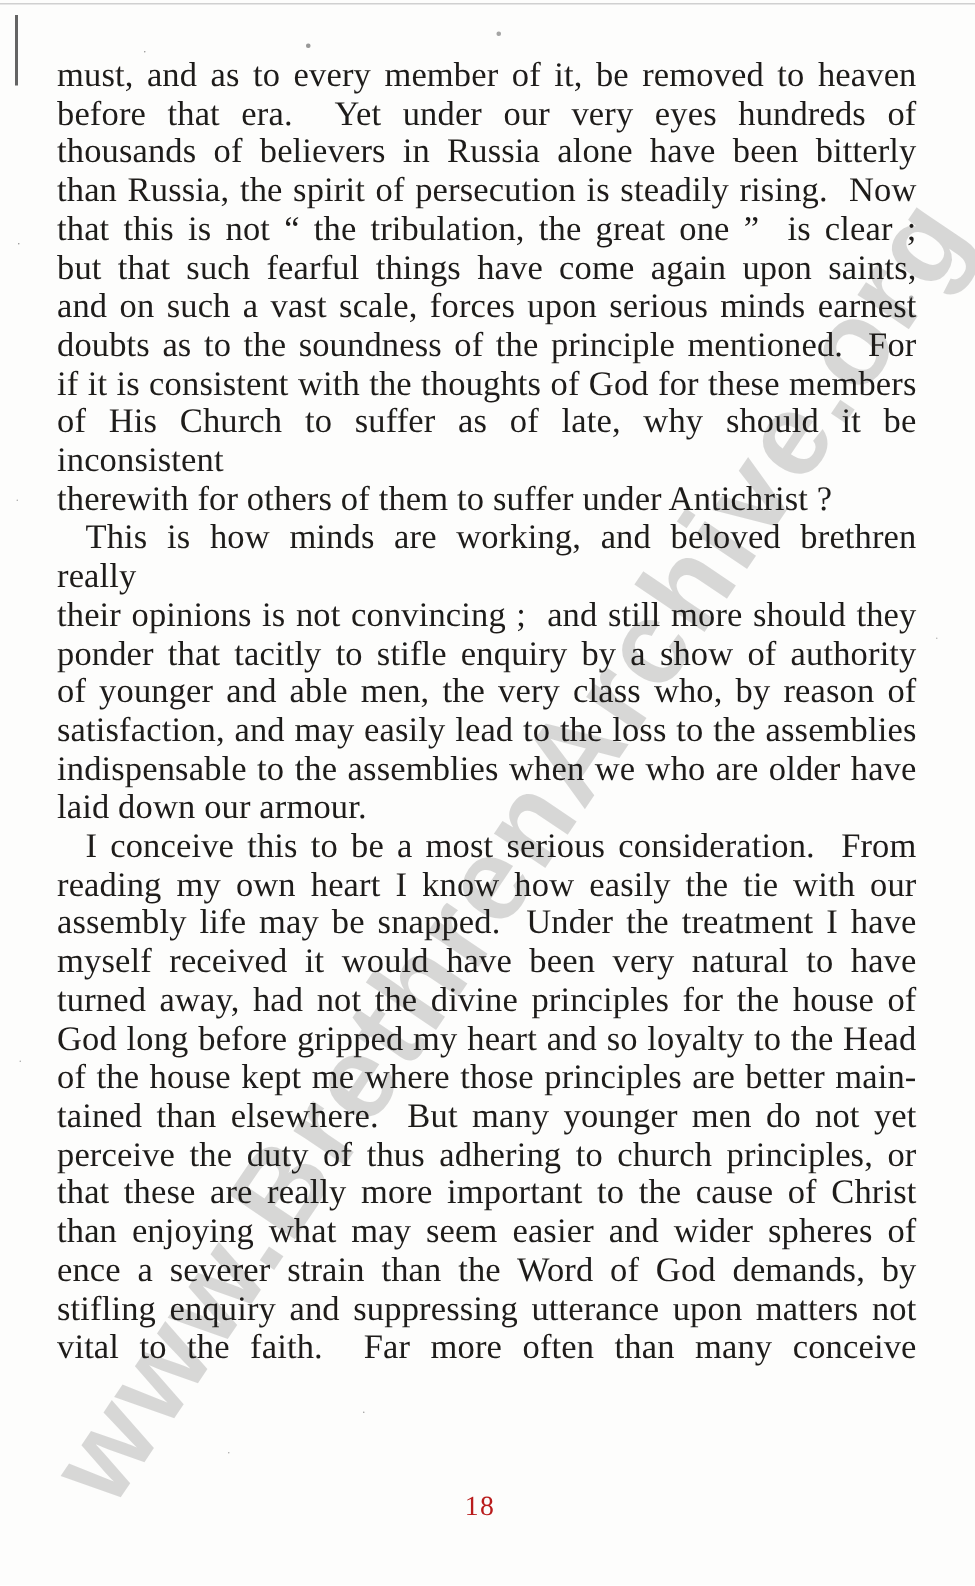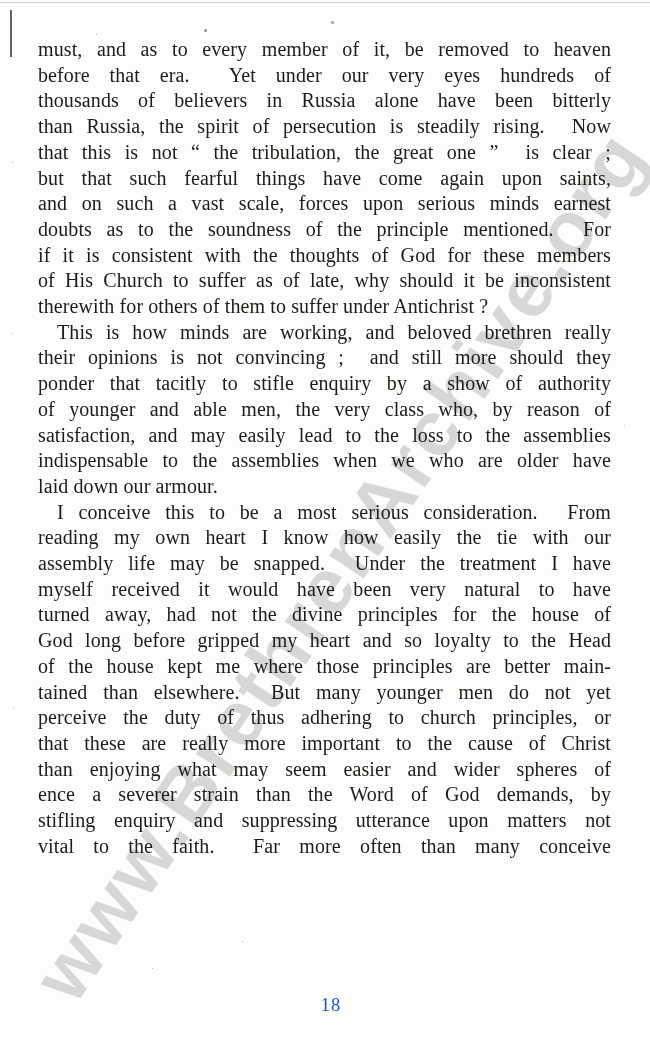--- a/index.html
+++ b/index.html
@@ -48,40 +48,39 @@
   
   .text-col {
     position: absolute;
     left: 38px;
     top: 37px;
     width: 573px;
     z-index: 1;
   }
   .para { margin: 0; }
   .line {
-    font-size: 20px;
+    font-size: 23px;
     line-height: 25.7px;
     color: #1e1c1a;
     text-align: justify;
     text-align-last: justify;
     white-space: pre-wrap;
     letter-spacing: 0.1px;
   }
   .line.indent { text-indent: 19px; }
   .line.endline { text-align-last: auto; }
   .page-number {
     position: absolute;
     left: 0; top: 995px;
     width: 640px;
     z-index: 1;
     text-align: center;
     font-size: 18.5px;
-    color: #1d4ed8;
+    color: #b91c1c;
     letter-spacing: 1px;
-    margin-left: 11px;
   }
   
   .specks {
     position: absolute;
     left: 0; top: 0;
     width: 1px; height: 1px;
     border-radius: 50%;
     background: transparent;
     z-index: 0;
     box-shadow:

